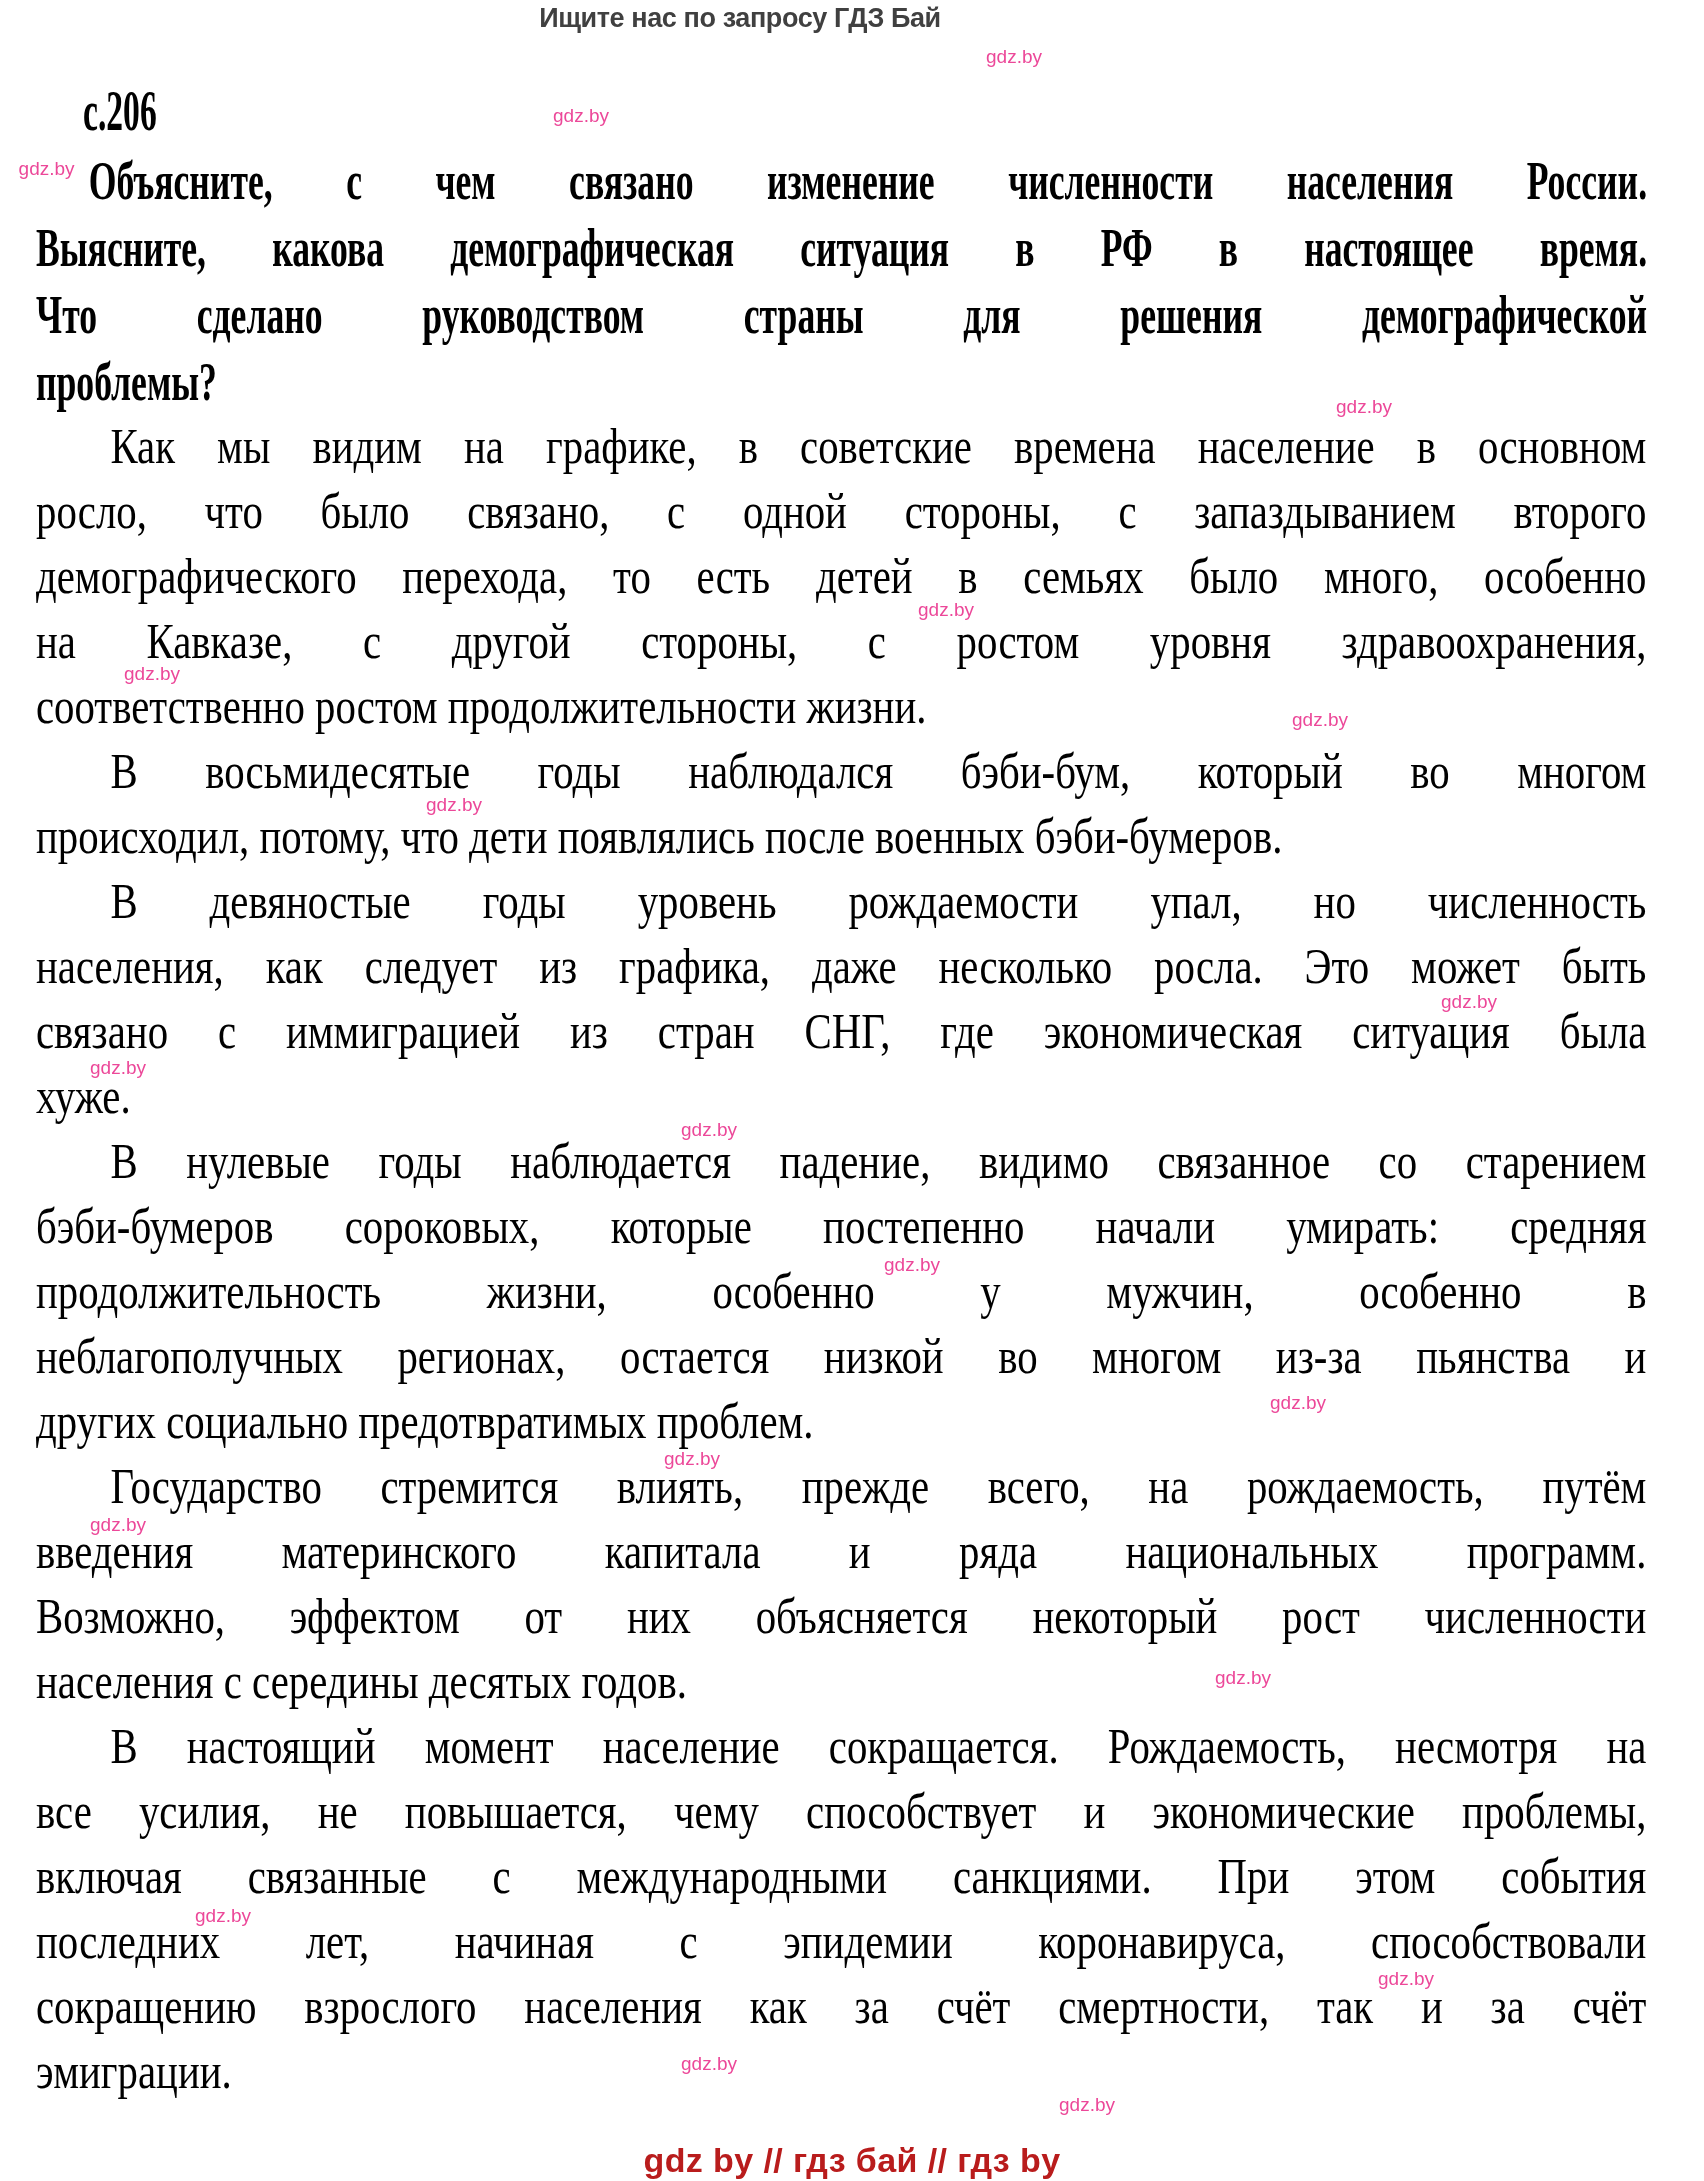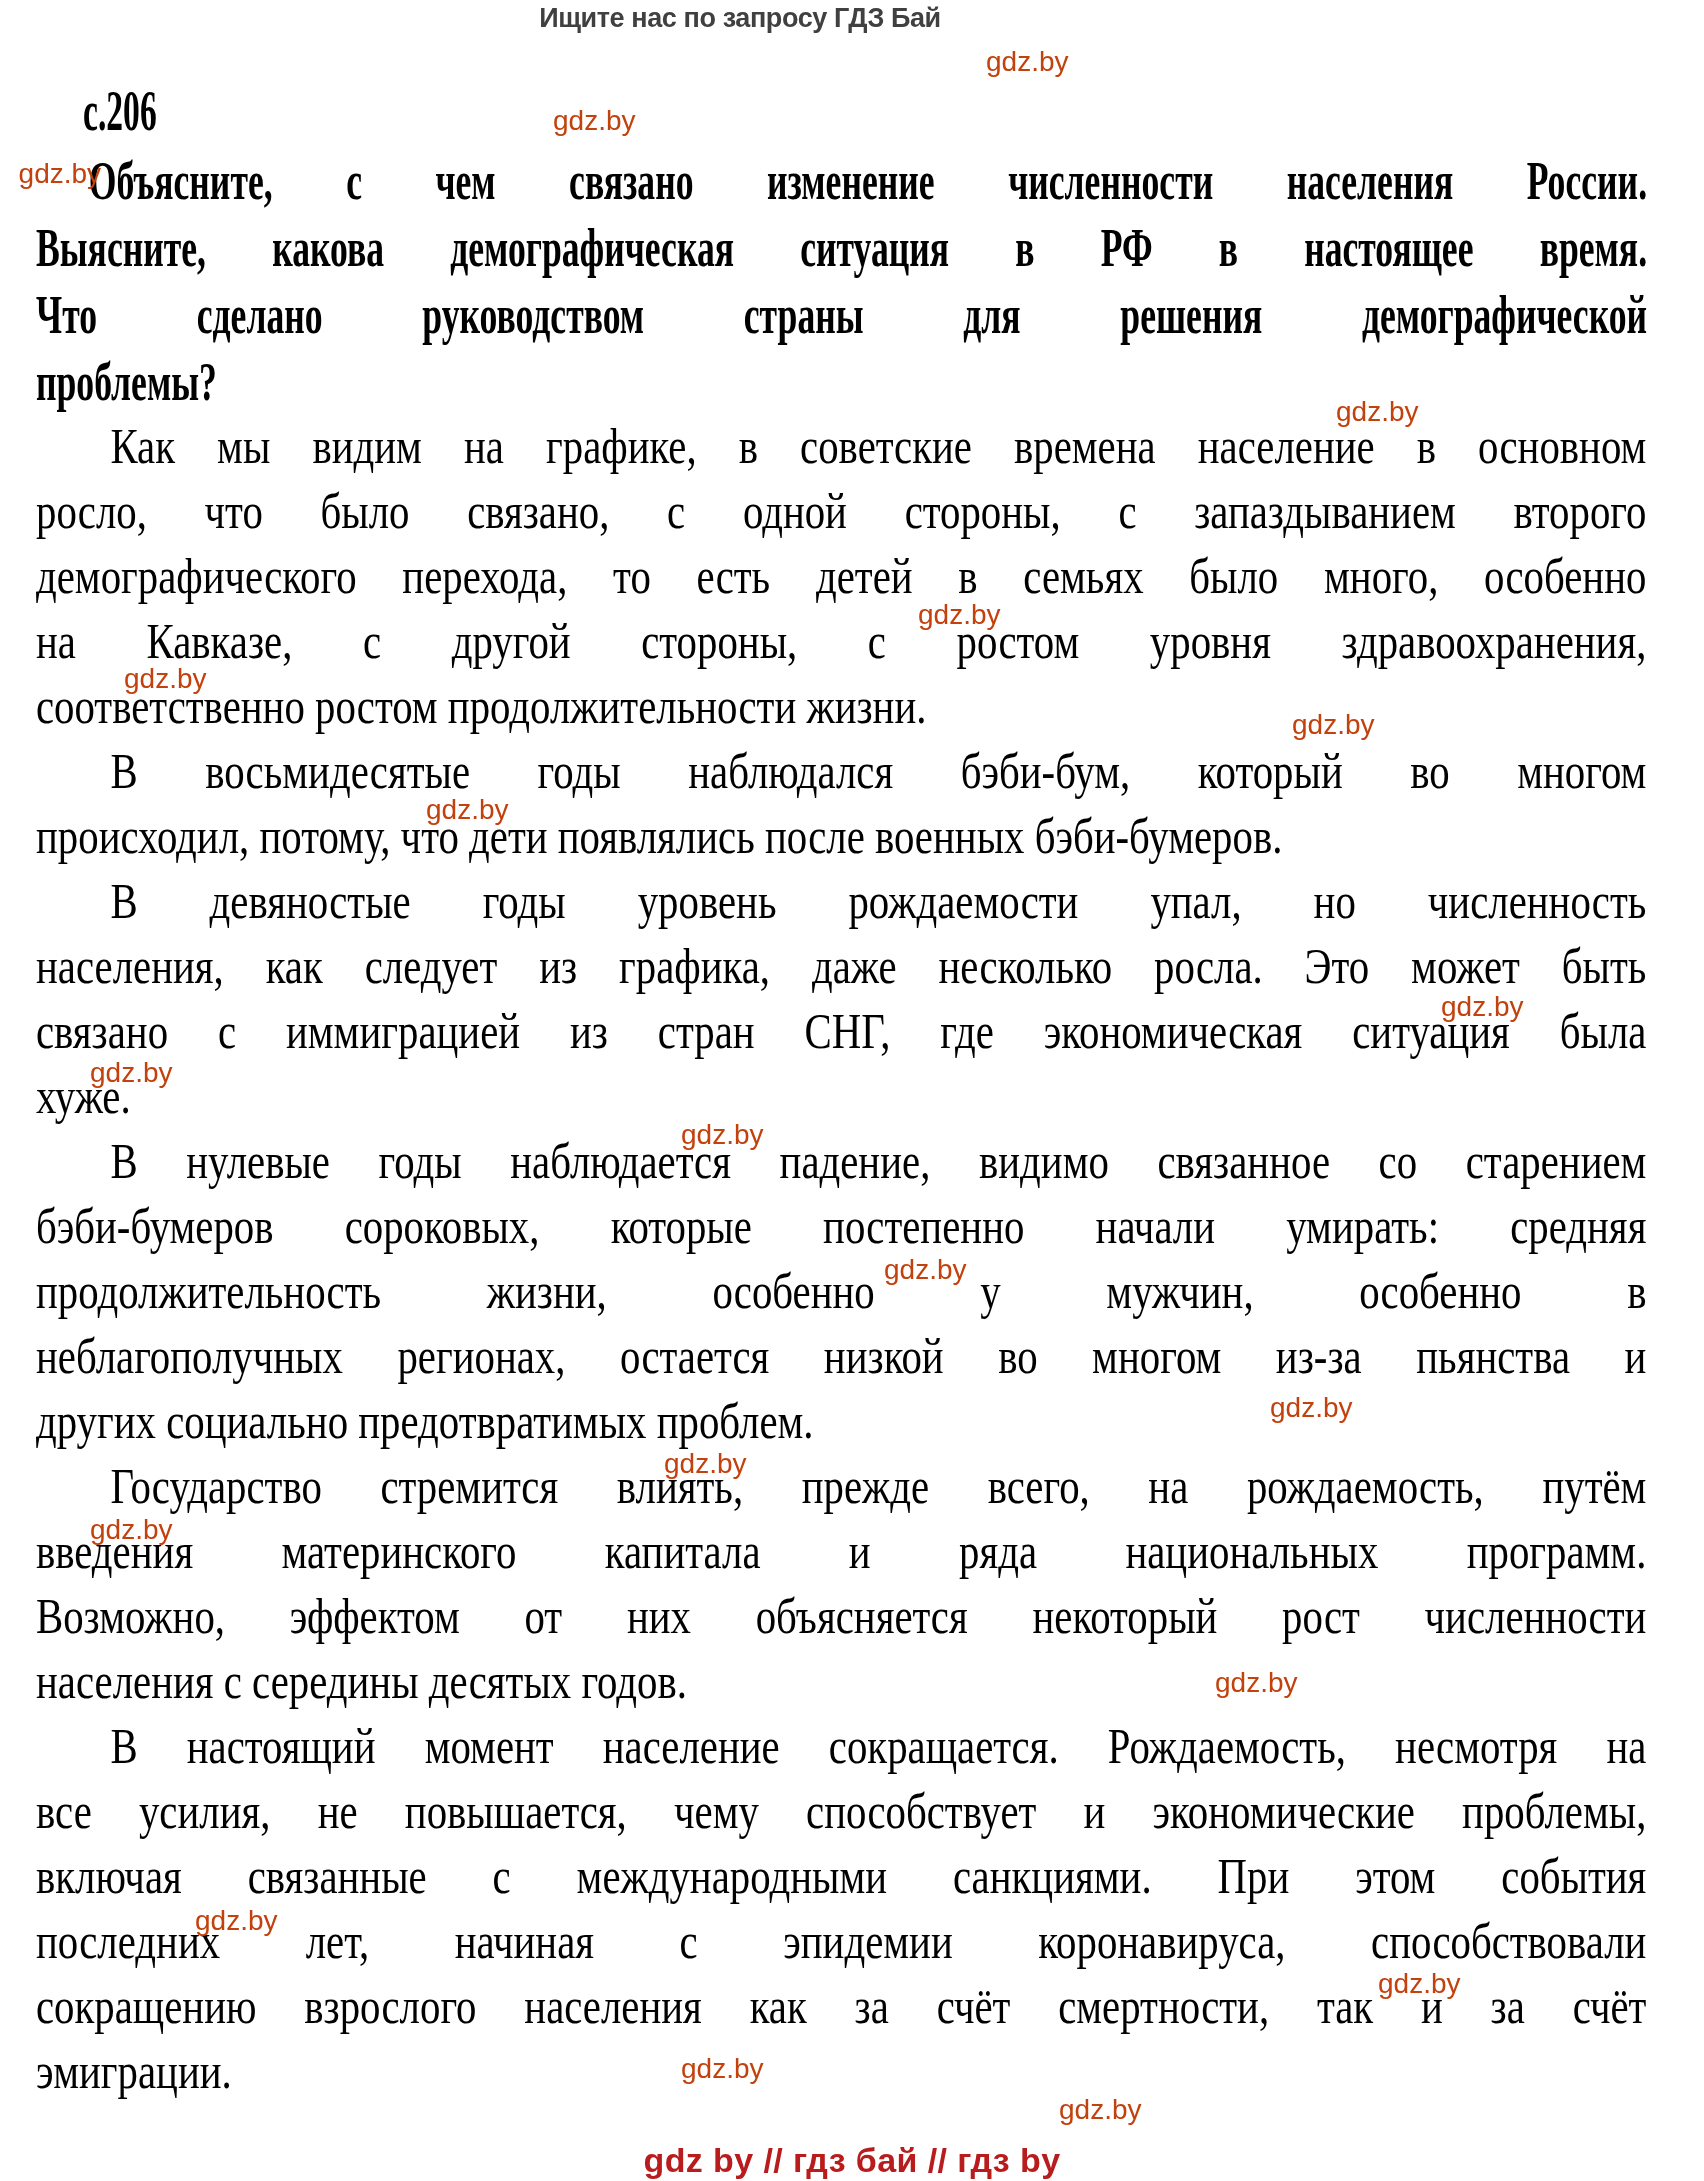--- a/index.html
+++ b/index.html
@@ -43,22 +43,22 @@
     text-align-last: justify;
     height: 65px; overflow: visible; white-space: normal;
   }
   .question-block .line { height: 67px; }
   .line.lastline { text-align: left; text-align-last: left; }
   .line.firstline-q { text-indent: 80px; }
   .line.indent { text-indent: 93px; }
   .watermark {
     position: absolute;
     font-family: "Liberation Sans", sans-serif;
-    font-size: 28px; line-height: 1.1;
-    color: #c2410c;
+    font-size: 19px; line-height: 1.1;
+    color: #ec4899;
     white-space: nowrap;
   }
   .footer-watermark {
     position: absolute; left: 0; top: 2141px; width: 1704px;
     text-align: center;
     font-family: "Liberation Sans", sans-serif;
     font-weight: bold; font-size: 34px; letter-spacing: 0.4px;
     color: #b91c1c;
     white-space: nowrap;
   }

